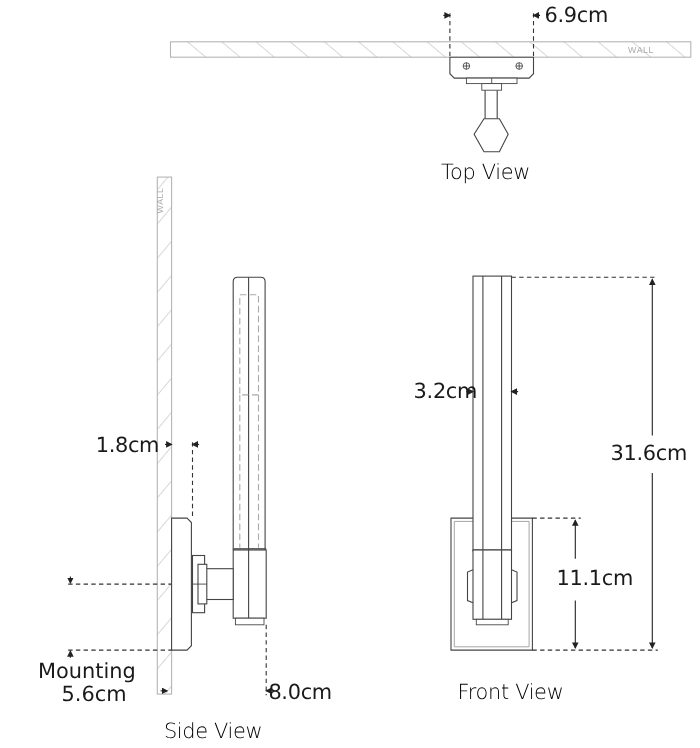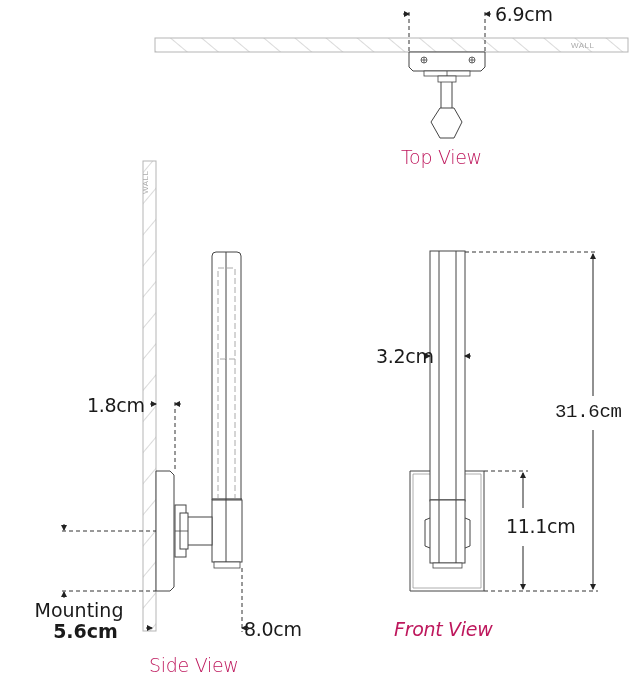--- a/index.html
+++ b/index.html
@@ -1,23 +1,23 @@
 <!DOCTYPE html>
 <html><head>
 <meta charset="utf-8">
 <style>
   html, body { margin: 0; padding: 0; background: #ffffff; }
   body { width: 636px; height: 680px; position: relative; overflow: hidden; font-family: "Liberation Sans", "DejaVu Sans", sans-serif; }
   svg { position: absolute; left: 0; top: 0; }
   .lbl { position: absolute; color: #1a1a1a; font-family: "DejaVu Sans", "Liberation Sans", sans-serif; white-space: nowrap; line-height: 1; text-align: right; }
   .dim { font-size: 19px; letter-spacing: -0.3px; }
-  .view { font-size: 19px; font-weight: 300; letter-spacing: -0.3px; color: #be185d; }
+  .view { font-size: 19px; font-weight: 300; letter-spacing: -0.3px; color: #000000; }
   .wall-txt { position: absolute; font-size: 8px; color: #aaa; font-family: "Liberation Sans", sans-serif; letter-spacing: 0.5px; }
   .center-note { text-align: center; font-size: 19px; line-height: 21px; }
-  .center-note .bold { font-weight: bold; margin-left: 13px; }
+  .center-note .bold { font-weight: normal; margin-left: 13px; }
 </style>
 </head>
 <body>
 
 <svg width="636" height="680" viewBox="0 0 636 680" xmlns="http://www.w3.org/2000/svg">
   <defs>
     <pattern id="hatchTop" patternUnits="userSpaceOnUse" width="20" height="20" patternTransform="rotate(-50)">
       <line x1="0" y1="0" x2="0" y2="20" stroke="#b5b5b5" stroke-width="1"></line>
     </pattern>
     <pattern id="hatchSide" patternUnits="userSpaceOnUse" width="20" height="20" patternTransform="rotate(40)">
@@ -134,15 +134,15 @@
 <div class="wall-txt" style="left:141px; top:194px; transform: rotate(-90deg); transform-origin: left top;">WALL</div>
 <div class="lbl dim" style="left:87px; top:396px;">1.8cm</div>
 <div class="lbl dim" style="left:244px; top:620px;">8.0cm</div>
 <div class="lbl center-note" style="left:0px; top:600px; width:158px;">
   <div>Mounting</div>
   <div class="bold">5.6cm</div>
 </div>
 <div class="lbl view" style="left:149px; top:656px;">Side View</div>
 
 <div class="lbl dim" style="left:357px; top:347px;margin-left:19px;">3.2cm</div>
-<div class="lbl dim" style="left:555px; top:403px;font-family:Liberation Mono, monospace;">31.6cm</div>
+<div class="lbl dim" style="left:555px; top:403px;">31.6cm</div>
 <div class="lbl dim" style="left:506px; top:517px;">11.1cm</div>
-<div class="lbl view" style="left:394px; top:620px;font-style:italic;">Front View</div>
+<div class="lbl view" style="left:416px; top:620px;">Front View</div>
 
 </body></html>

